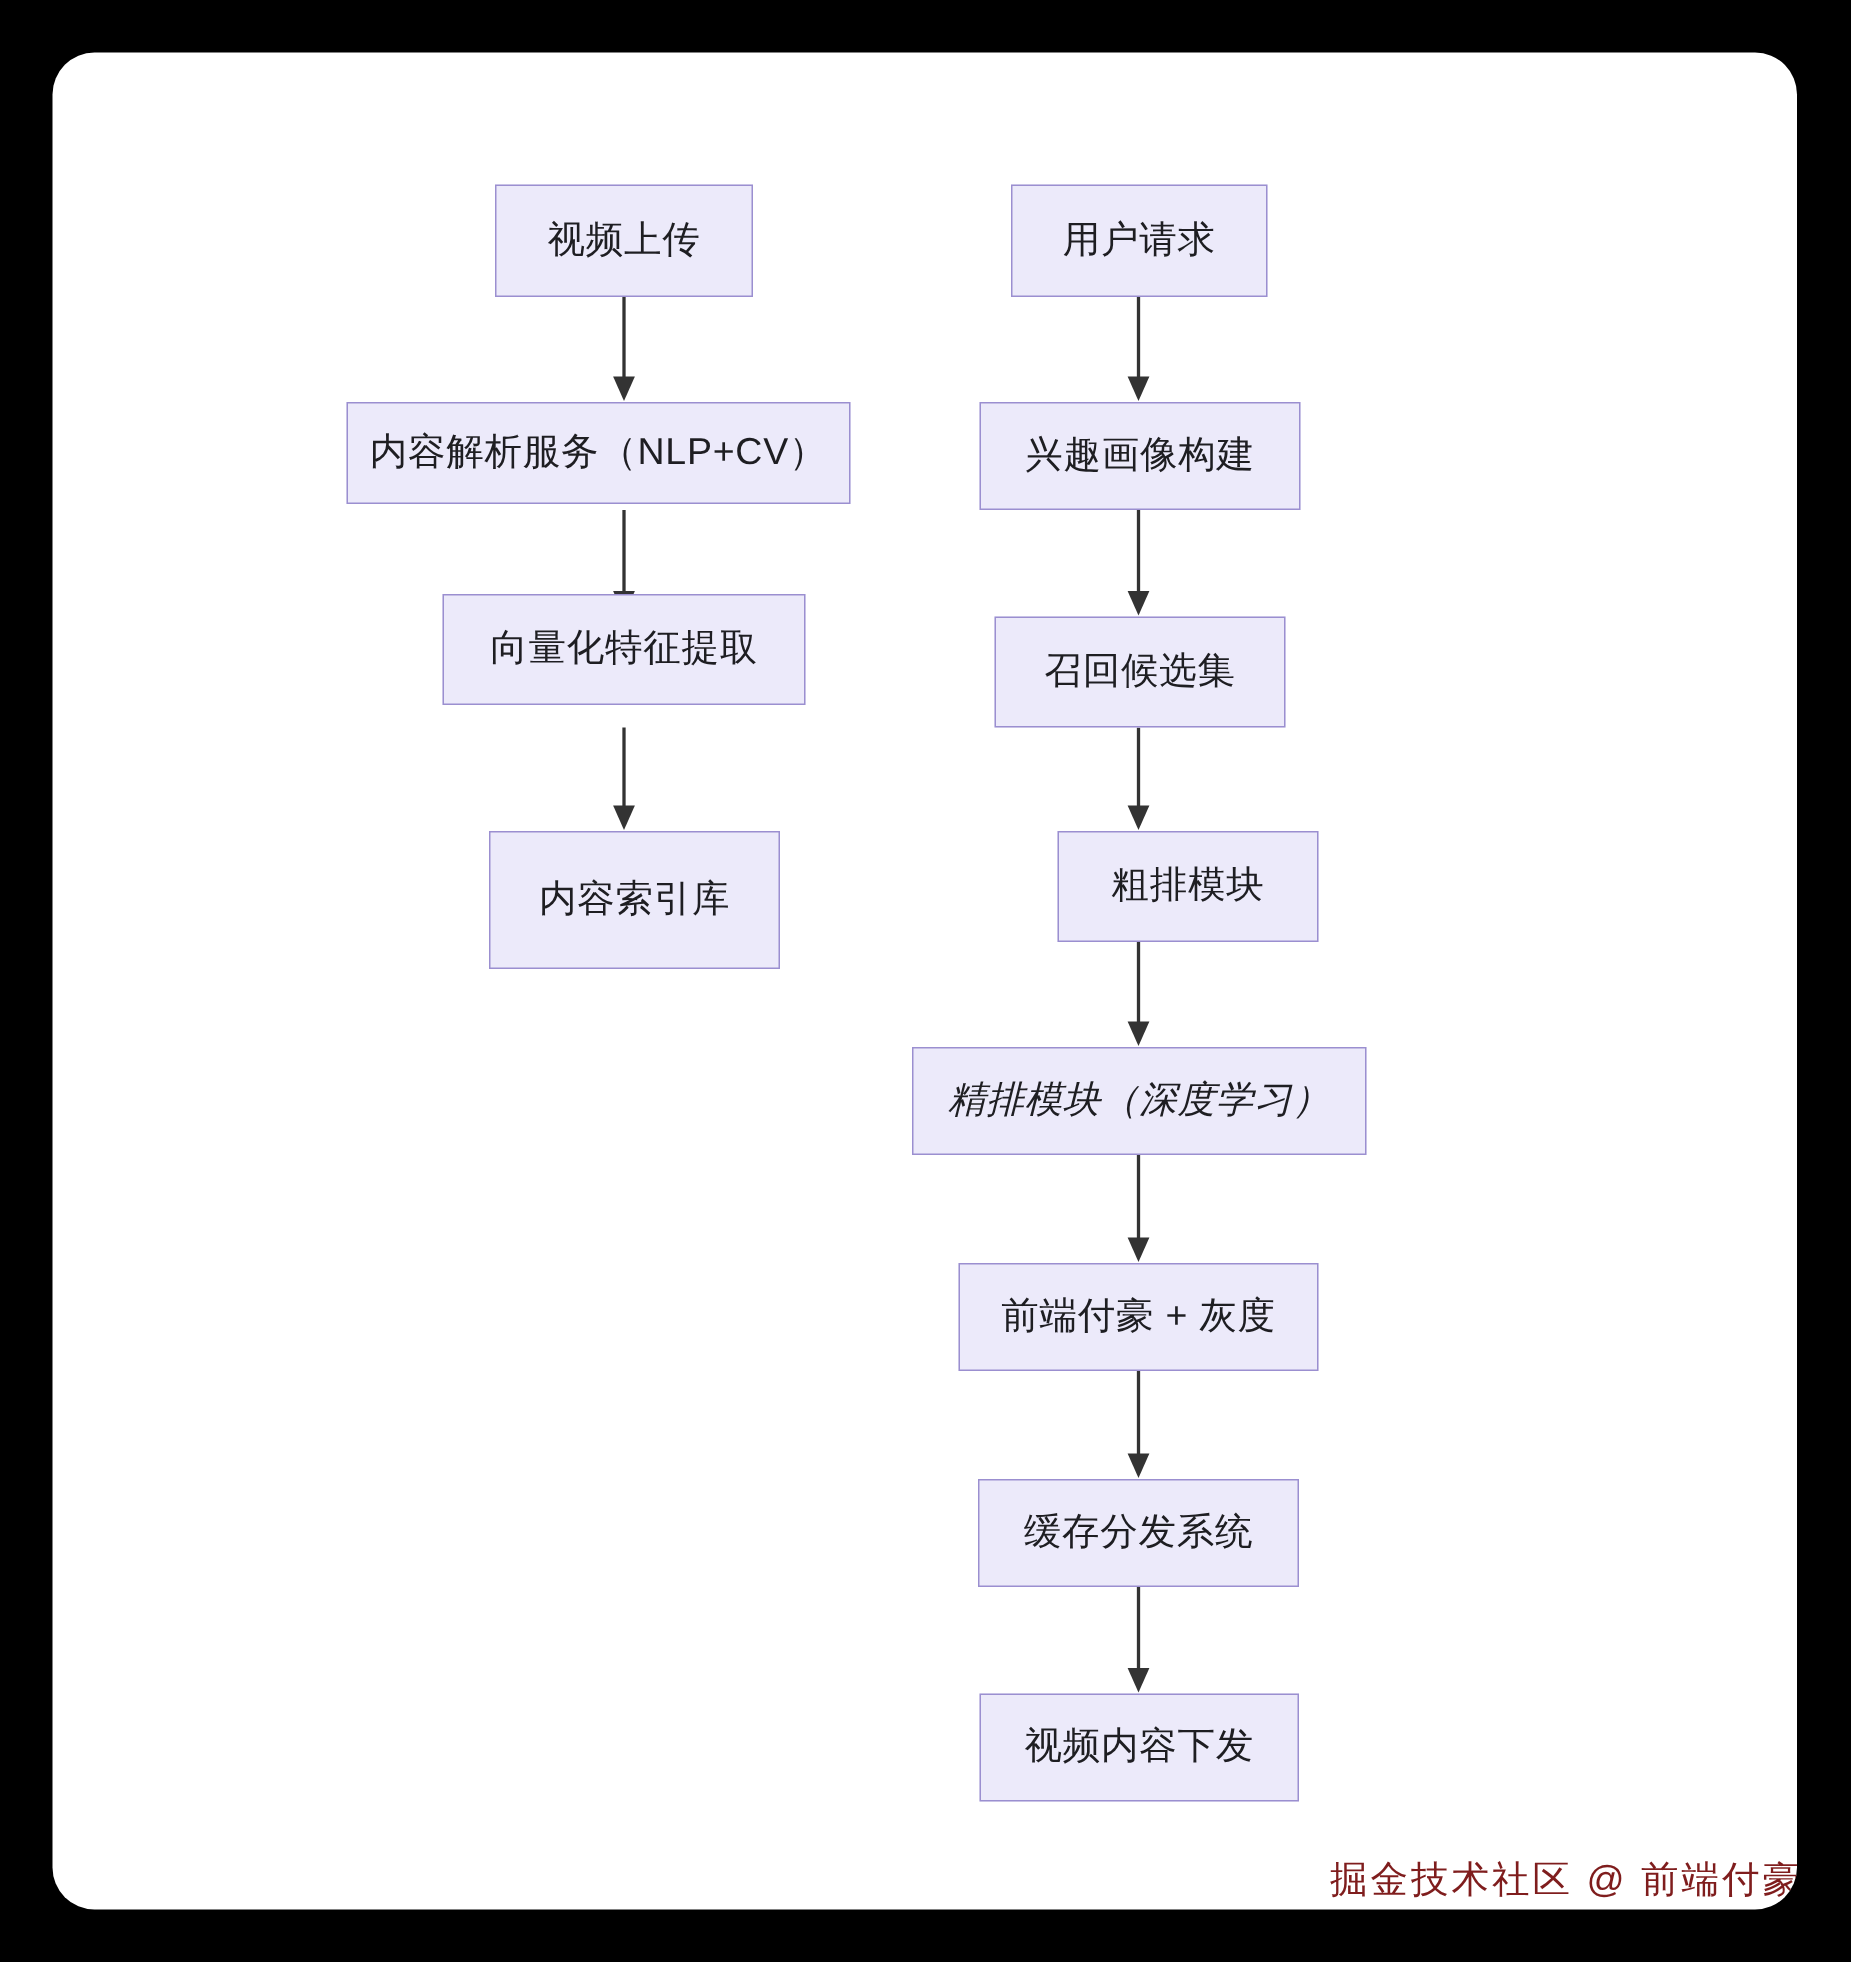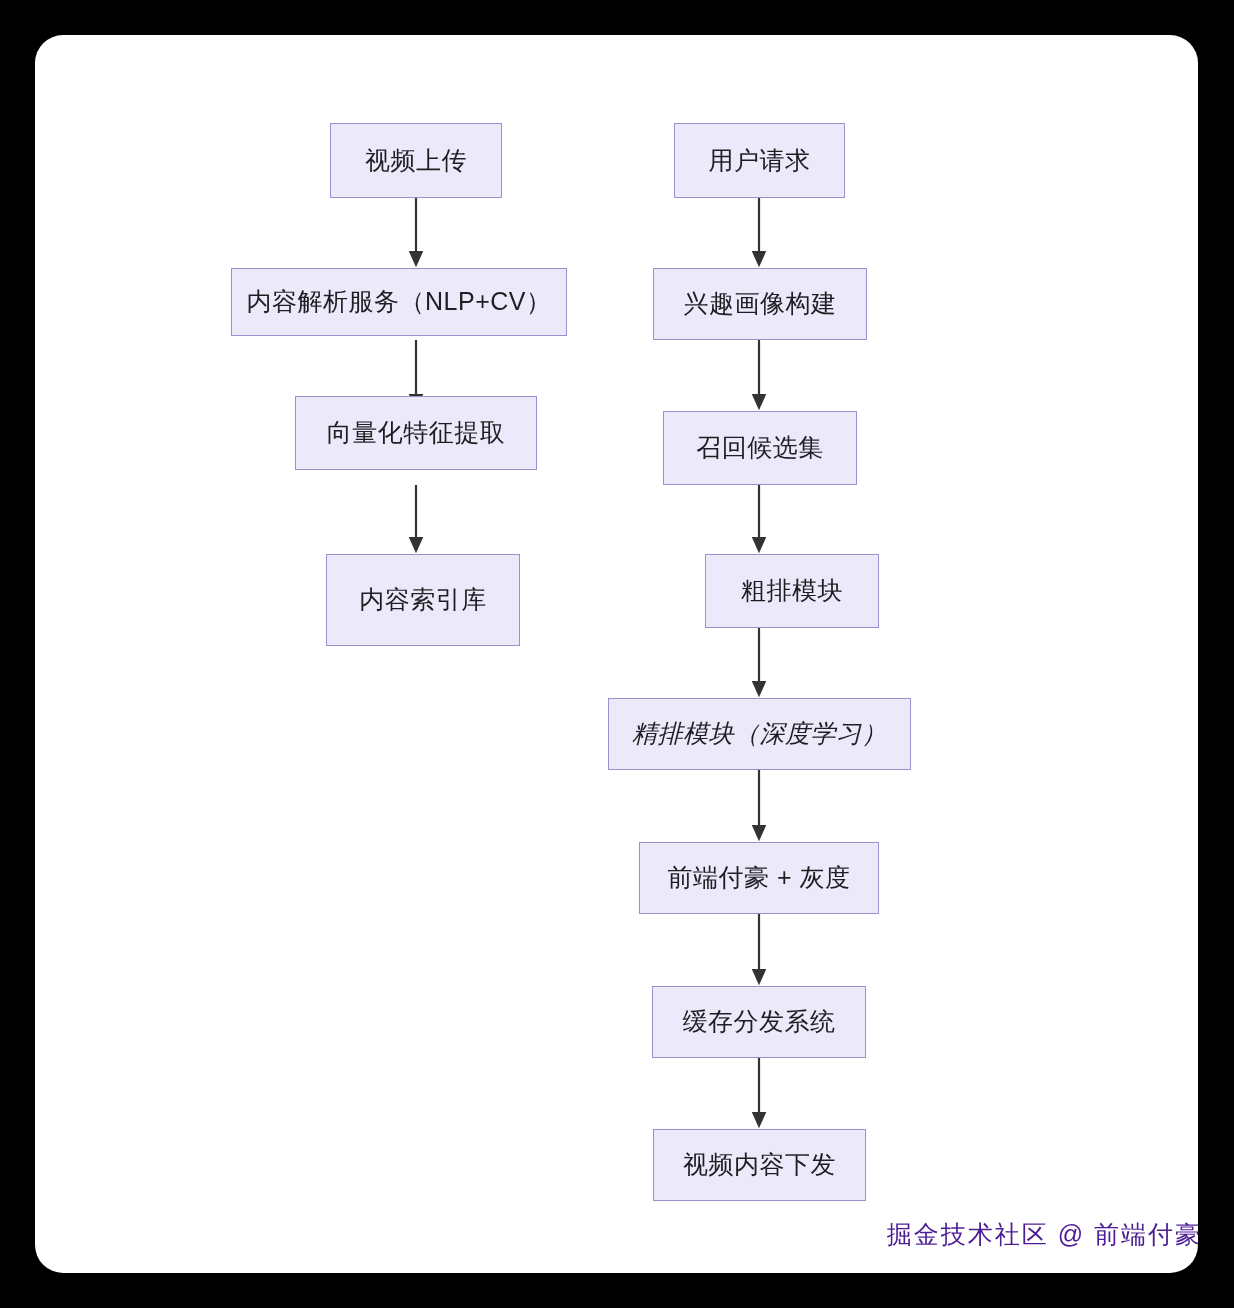--- a/index.html
+++ b/index.html
@@ -55,23 +55,23 @@
     line-height: 1.25;
     letter-spacing: 0.5px;
     white-space: nowrap;
     font-family: "Liberation Sans", "DejaVu Sans", sans-serif;
   }
 
   
   .watermark {
     position: absolute;
     right: -4px;
-    bottom: 22px;
+    bottom: 4px;
     font-size: 25px;
-    color: #4c1d95;
+    color: #7f1d1d;
     letter-spacing: 2px;
     white-space: nowrap;
     font-family: "Liberation Sans", "DejaVu Sans", sans-serif;
     user-select: none;
   }
 </style>
 </head>
 <body>
 
 <div id="stage">

